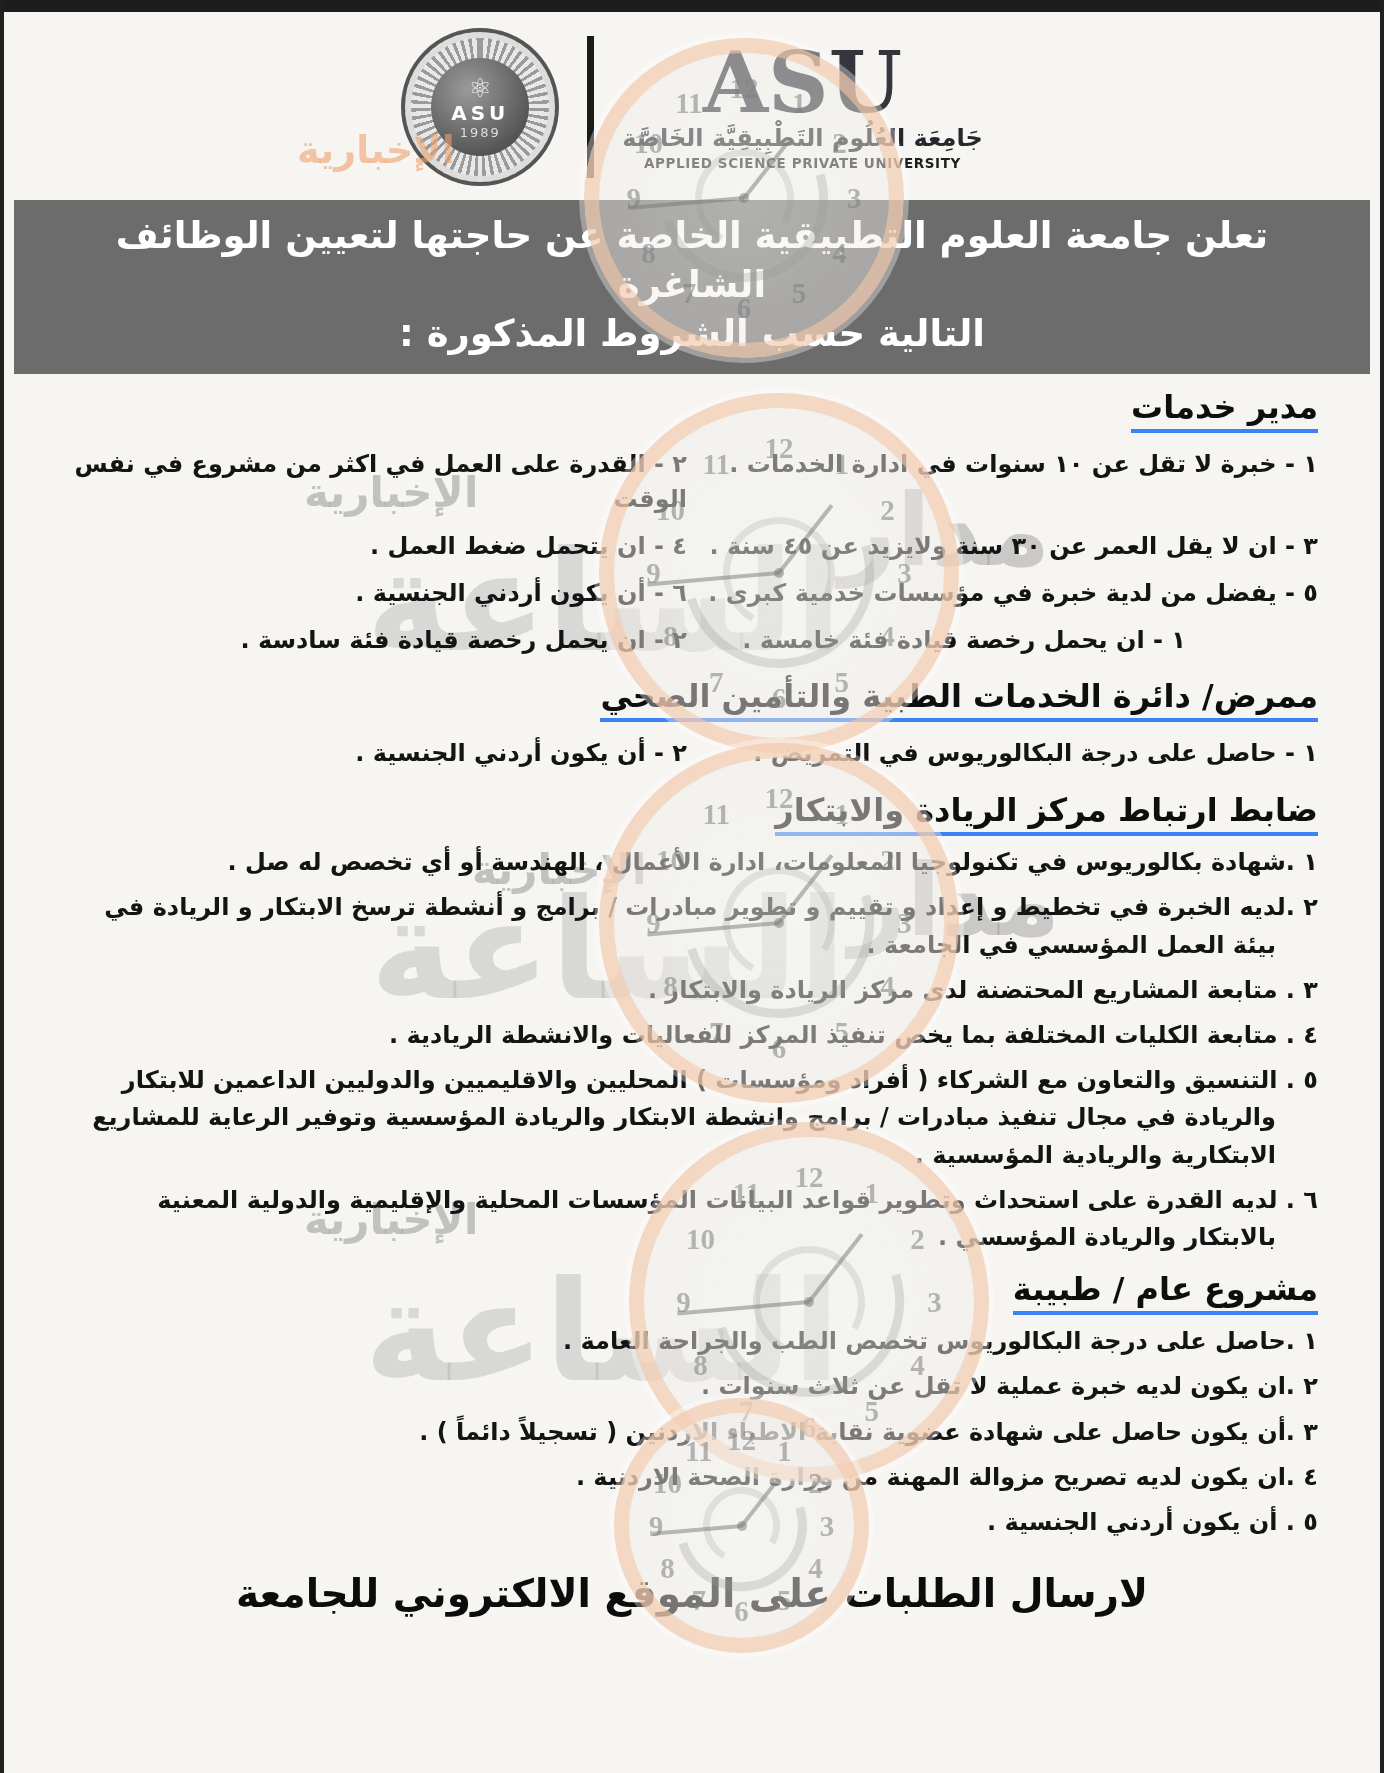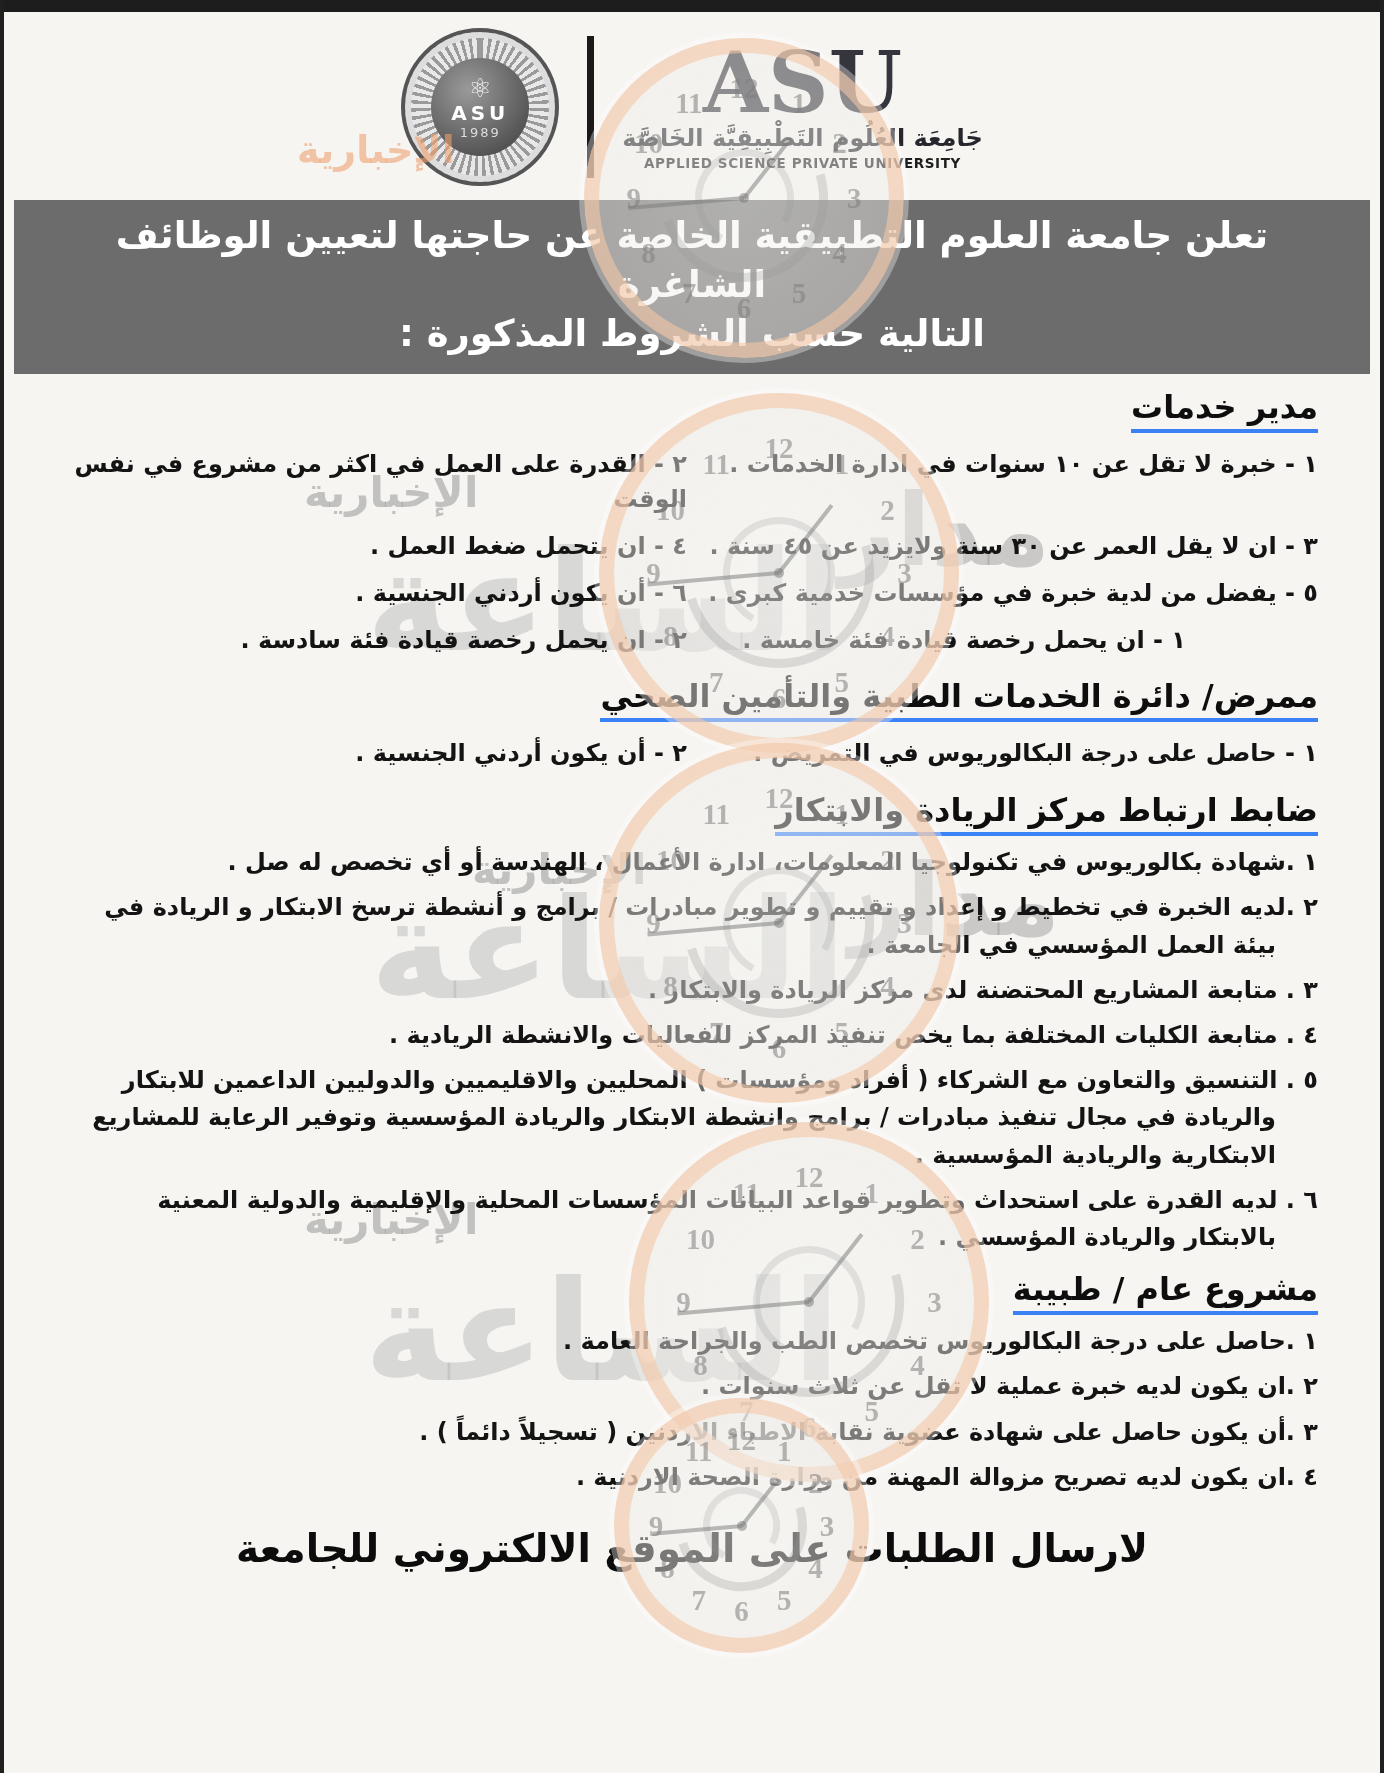--- a/index.html
+++ b/index.html
@@ -142,20 +142,21 @@
       <p class="item wide">٥ . التنسيق والتعاون مع الشركاء ( أفراد ومؤسسات ) المحليين والاقليميين والدوليين الداعمين للابتكار والريادة في مجال تنفيذ مبادرات / برامج وانشطة الابتكار والريادة المؤسسية وتوفير الرعاية للمشاريع الابتكارية والريادية المؤسسية .</p>
       <p class="item wide">٦ . لديه القدرة على استحداث وتطوير قواعد البيانات المؤسسات المحلية والإقليمية والدولية المعنية بالابتكار والريادة المؤسسي .</p>
     </div>
 
     <div class="section">
       <div class="sec-head"><span class="sec-title">مشروع عام / طبيبة</span></div>
       <p class="item wide">١ .حاصل على درجة البكالوريوس تخصص الطب والجراحة العامة .</p>
       <p class="item wide">٢ .ان يكون لديه خبرة عملية لا تقل عن ثلاث سنوات .</p>
       <p class="item wide">٣ .أن يكون حاصل على شهادة عضوية نقابة الاطباء الاردنين ( تسجيلاً دائماً ) .</p>
       <p class="item wide">٤ .ان يكون لديه تصريح مزوالة المهنة من وزارة الصحة الاردنية .</p>
+      <p class="item wide">٥ . أن يكون أردني الجنسية .</p>
     </div>
 
     <div class="footer">
       <span class="footer-ar">لارسال الطلبات على الموقع الالكتروني للجامعة</span>
     </div>
   </div>
 
   <div class="wm-over">
     <span class="wm-word w-ikh-peach" style="left:293px;top:128px;">الإخبارية</span>
     <div class="wm-clock" style="left:580px;top:38px;width:290px;height:290px;">

